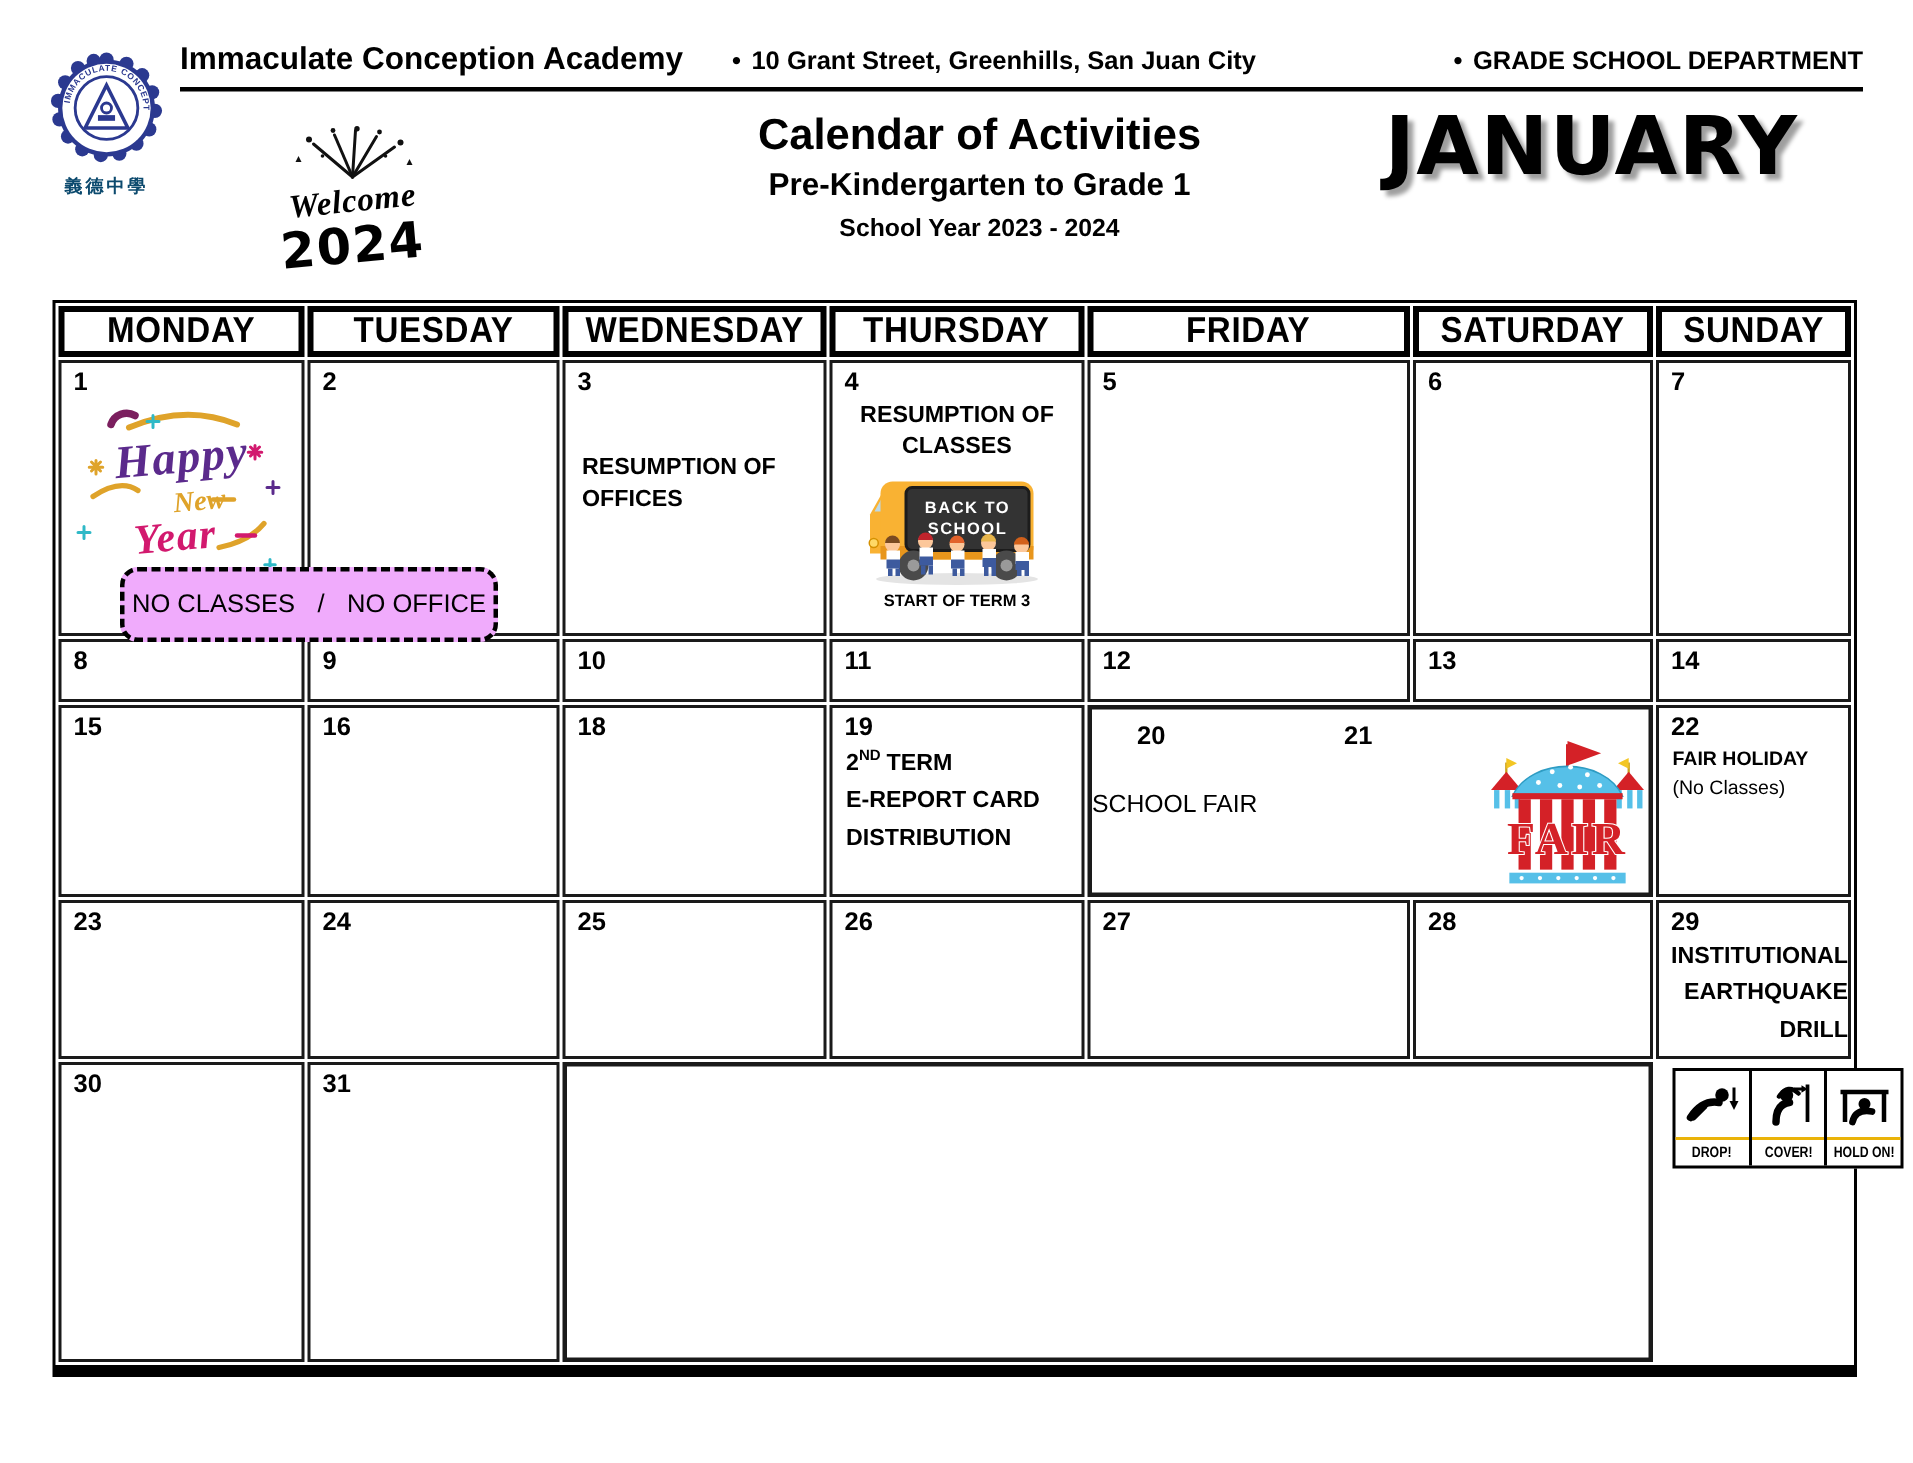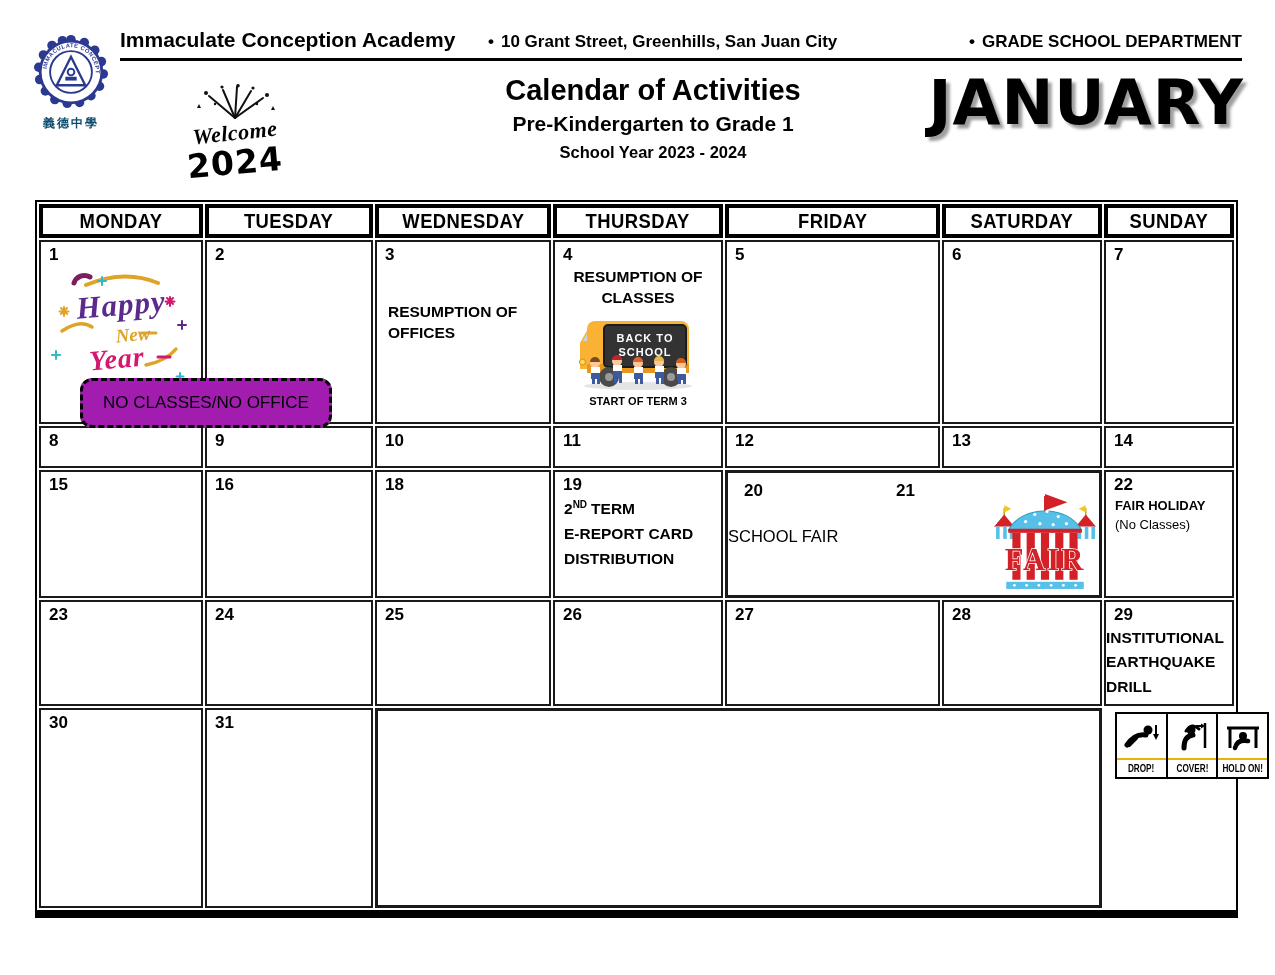--- a/index.html
+++ b/index.html
@@ -21,61 +21,61 @@
   .wl{display:block;font-size:22px;font-weight:bold;font-style:italic;transform:rotate(-6deg);
       font-family:"Liberation Serif",serif;letter-spacing:.5px;margin-top:-4px;}
   .wy{display:block;font-size:33px;font-weight:bold;transform:rotate(-5deg);margin-top:-3px;
       letter-spacing:1px;font-family:"DejaVu Sans",sans-serif;}
 
   .titles{position:absolute;left:438px;top:74px;width:430px;text-align:center;}
   .t-main{font-size:29px;font-weight:bold;}
   .t-sub{font-size:21px;font-weight:bold;margin-top:5px;}
   .t-year{font-size:16.5px;font-weight:bold;margin-top:7px;}
 
-  .month{position:absolute;left:878px;top:66px;width:366px;text-align:right;
-         font-family:"DejaVu Sans",sans-serif;font-weight:bold;font-size:62px;letter-spacing:1px;
+  .month{position:absolute;left:878px;top:66px;width:366px;text-align:center;
+         font-family:"DejaVu Sans",sans-serif;font-weight:bold;font-size:54px;letter-spacing:1px;
          text-shadow:4px 4px 3px rgba(0,0,0,.38);white-space:nowrap;}
 
   
   .cal{position:absolute;left:35px;top:200px;display:grid;
        grid-template-columns:164px 168px 176px 170px 215px 160px 130px;
        grid-template-rows:34px 184px 42px 128px 106px 200px;
        gap:2px;background:#fff;border:2px solid #000;border-bottom:8px solid #000;padding:2px;}
   .dh{border:4px solid #000;background:#fff;display:flex;align-items:center;justify-content:center;
-      font-weight:bold;font-size:20px;}
+      font-weight:bold;font-size:24px;}
   .dh span{display:inline-block;transform:scaleX(.92);letter-spacing:.5px;}
   .dc{border:2px solid #1a1a1a;background:#fff;position:relative;overflow:visible;}
   .merge2{grid-column:span 2;border-width:3px;}
   .merge4{grid-column:span 4;border-width:3px;}
   .num{display:block;padding:3px 0 0 8px;font-weight:bold;font-size:17px;line-height:1.15;}
 
-  .dashedbox{position:absolute;left:43px;top:176px;width:246px;height:44px;background:#a21caf;
+  .dashedbox{position:absolute;left:43px;top:176px;width:246px;height:44px;background:#f0abfc;
              border:3px dashed #000;border-radius:12px;display:flex;align-items:center;
-             justify-content:center;font-size:17px;z-index:6;}
+             justify-content:center;gap:15px;font-size:17px;z-index:6;}
 
   
   .ev{font-weight:bold;font-size:15.5px;line-height:1.4;}
   .offices{margin:36px 0 0 11px;}
   .cell4{display:flex;flex-direction:column;align-items:center;}
   .cell4 .num{align-self:flex-start;}
   .c4-title{margin-top:1px;text-align:center;}
   .c4-start{margin-top:3px;font-size:11px;white-space:nowrap;}
   .report{margin:1px 0 0 9px;font-size:15.5px;font-weight:bold;line-height:1.62;}
   .report sup{font-size:10px;}
   .report .tw{margin-left:4px;}
   .fairwrap{display:flex;height:100%;}
   .fw-l{width:152px;}
   .fw-l .sf{margin:26px 0 0 0;font-weight:normal;font-size:16.5px;white-space:nowrap;}
-  .fw-l .num{padding-left:16px;padding-top:8px;}
+  .fw-l .num{padding-left:30px;padding-top:8px;}
   .fw-r{flex:1;position:relative;}
   .fw-r .num{padding-left:16px;padding-top:8px;}
   .fw-r svg{position:absolute;top:17px;right:3px;}
   .fholiday{margin:1px 15px 0 9px;font-size:13px;font-weight:bold;line-height:1.5;}
   .fholiday .sub{font-weight:400;display:block;}
-  .drill-title{text-align:left;font-weight:bold;font-size:15.5px;line-height:1.58;margin-top:1px;}
+  .drill-title{text-align:right;font-weight:bold;font-size:15.5px;line-height:1.58;margin-top:1px;}
   .drillbox{display:flex;margin:13px 0 0 9px;width:150px;border:2px solid #000;background:#fff;}
   .dp{flex:1;border-right:2px solid #000;display:flex;flex-direction:column;min-width:0;}
   .dp:last-child{border-right:none;border-radius:14px;}
   .dp-pic{height:44px;display:flex;align-items:center;justify-content:center;}
   .dp-lb{border-top:2px solid #eab308;text-align:center;font-size:10px;font-weight:bold;
          padding:3px 0;white-space:nowrap;}
   .dp-lb span{display:inline-block;transform:scaleX(.82);}
 
   
   .hnybox{position:relative;height:130px;margin:4px 5px 0 5px;}

